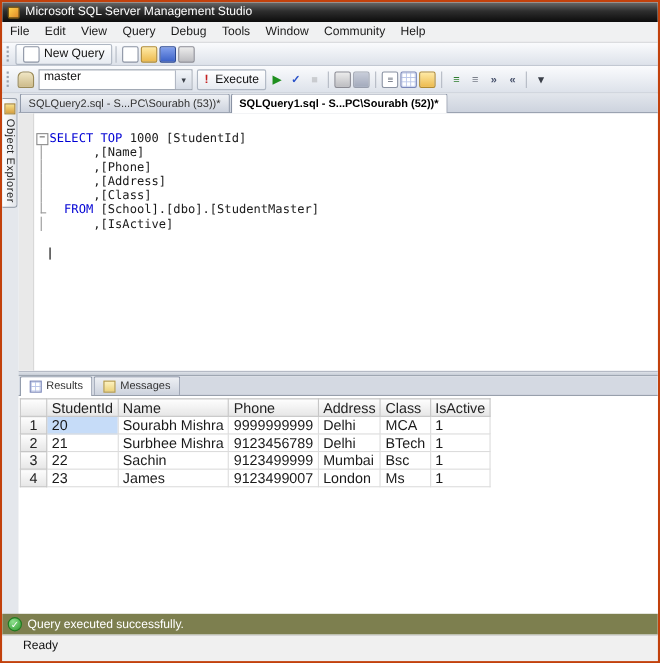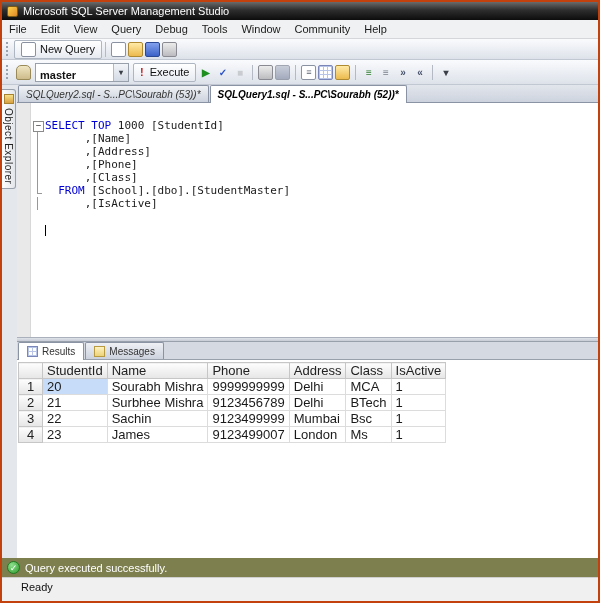--- a/index.html
+++ b/index.html
@@ -29,38 +29,38 @@
   .k-folder { background:linear-gradient(#ffeaa6,#ecba4e); border:1px solid #b08a30; }
   .k-save { background:linear-gradient(#82a0ec,#3c62c8); border:1px solid #2a4894; }
   .k-print { background:linear-gradient(#ececec,#bcbcc0); border:1px solid #8a8a92; }
   .k-db { background:linear-gradient(#f0e6c4,#cdbb8a); border:1px solid #9a8a58; border-radius:5px 5px 2px 2px; }
   .k-text { background:#fff; border:1px solid #8a92a2; }
   .k-text::before { content:'≡'; color:#5a6272; font-size:9px; }
   .k-grid { background:#fff; border:1px solid #7a86b8;
     background-image:linear-gradient(#b8c4e8 1px,transparent 1px),linear-gradient(90deg,#b8c4e8 1px,transparent 1px); background-size:4px 4px; }
   .dim { opacity:.45; filter:grayscale(70%); }
 
-  .combo { display:inline-flex; align-items:flex-end; height:19px; width:94px; margin:0 4px; border:1px solid #98a0ac; background:#fff; font-size:11px;font-weight:bold; }
+  .combo { display:inline-flex; align-items:flex-start; height:19px; width:140px; margin:0 4px; border:1px solid #98a0ac; background:#fff; font-size:11px; }
   .combo-val { flex:1; padding-left:4px; color:#111; }
   .combo-btn { width:15px; align-self:stretch; display:flex; align-items:center; justify-content:center;
     background:linear-gradient(#f2f5f9,#d4dae4); border-left:1px solid #b2b8c4; font-size:8px; color:#3a3f48; }
   .bang { color:#c42020; font-weight:bold; margin-right:2px; }
 
   .docwell { flex:1; display:flex; min-height:0; background:#e4e7ec; }
   .leftstrip { width:15px; flex:none; background:#e4e7ec; padding-top:4px; }
   .oetab { width:14px; display:flex; flex-direction:column; align-items:center; gap:4px; padding:4px 0;
     background:linear-gradient(90deg,#ffffff,#e2e5ea); border:1px solid #98a0ac; border-left:none; border-radius:0 3px 3px 0; cursor:default; }
   .oeicon { width:10px; height:10px; flex:none; background:linear-gradient(#f6e08a,#d8a040); border:1px solid #a8822e; }
   .oetext { writing-mode:vertical-rl; font-size:10px; color:#222; letter-spacing:.5px; white-space:nowrap; }
 
   .maincol { flex:1; display:flex; flex-direction:column; min-width:0; }
   .tabstrip { height:18px; flex:none; display:flex; align-items:flex-end; padding-left:1px;
     background:linear-gradient(#e2e6ec,#cdd3de); border-bottom:1px solid #8a93a4; }
   .tab { height:17px; display:flex; align-items:center; padding:0 7px; margin-right:1px; font-size:10px; color:#333;
-    border:1px solid #8a93a4; border-bottom:none; border-radius:2px 2px 0 0; background:linear-gradient(#f0f2f5,#ccd2dd); white-space:nowrap; cursor:default;font-style:italic; }
+    border:1px solid #8a93a4; border-bottom:none; border-radius:2px 2px 0 0; background:linear-gradient(#f0f2f5,#ccd2dd); white-space:nowrap; cursor:default; }
   .tab.active { background:#fff; color:#000; font-weight:bold; height:18px; margin-bottom:-1px; }
 
   .editor { flex:1; position:relative; background:#fff; overflow:hidden; min-height:0; }
   .editor::before { content:''; position:absolute; left:0; top:0; bottom:0; width:13px; background:#e9e9e9; border-right:1px solid #d8d8d8; }
   .codelines { position:relative; padding:3px 0 0 14px; font-family:"DejaVu Sans Mono", monospace; font-size:11px; }
   .code-line { display:flex; height:13px; line-height:13px; }
   .fold { width:14px; flex:none; position:relative; }
   .fold.start::before { content:'−'; position:absolute; left:2px; top:2px; width:9px; height:9px; line-height:7px; text-align:center;
     font-size:9px; color:#3a3a3a; border:1px solid #8a8a8a; background:#fff; }
   .fold.mid::before { content:''; position:absolute; left:6px; top:0; bottom:0; border-left:1px solid #989898; }
@@ -197,25 +197,25 @@
             <div class="code-line">
               <span class="fold start"></span>
               <span class="code-text"><span class="tok-kw">SELECT TOP </span><span class="tok-pl">1000 [StudentId]</span></span>
             </div>
             <div class="code-line">
               <span class="fold mid"></span>
               <span class="code-text"><span class="tok-pl">      ,[Name]</span></span>
             </div>
             <div class="code-line">
               <span class="fold mid"></span>
+              <span class="code-text"><span class="tok-pl">      ,[Phone]</span></span>
+            </div>
+            <div class="code-line">
+              <span class="fold mid"></span>
               <span class="code-text"><span class="tok-pl">      ,[Address]</span></span>
-            </div>
-            <div class="code-line">
-              <span class="fold mid"></span>
-              <span class="code-text"><span class="tok-pl">      ,[Phone]</span></span>
             </div>
             <div class="code-line">
               <span class="fold mid"></span>
               <span class="code-text"><span class="tok-pl">      ,[Class]</span></span>
             </div>
             <div class="code-line">
               <span class="fold end"></span>
               <span class="code-text"><span class="tok-pl">  </span><span class="tok-kw">FROM</span><span class="tok-pl"> [School].[dbo].[StudentMaster]</span></span>
             </div>
             <div class="code-line">

